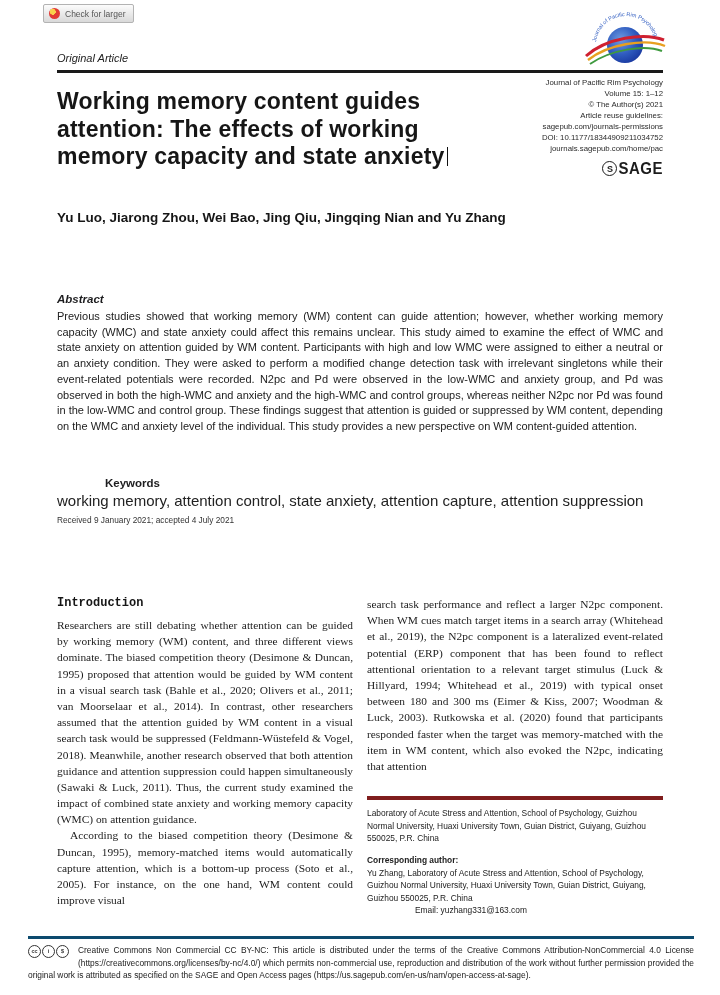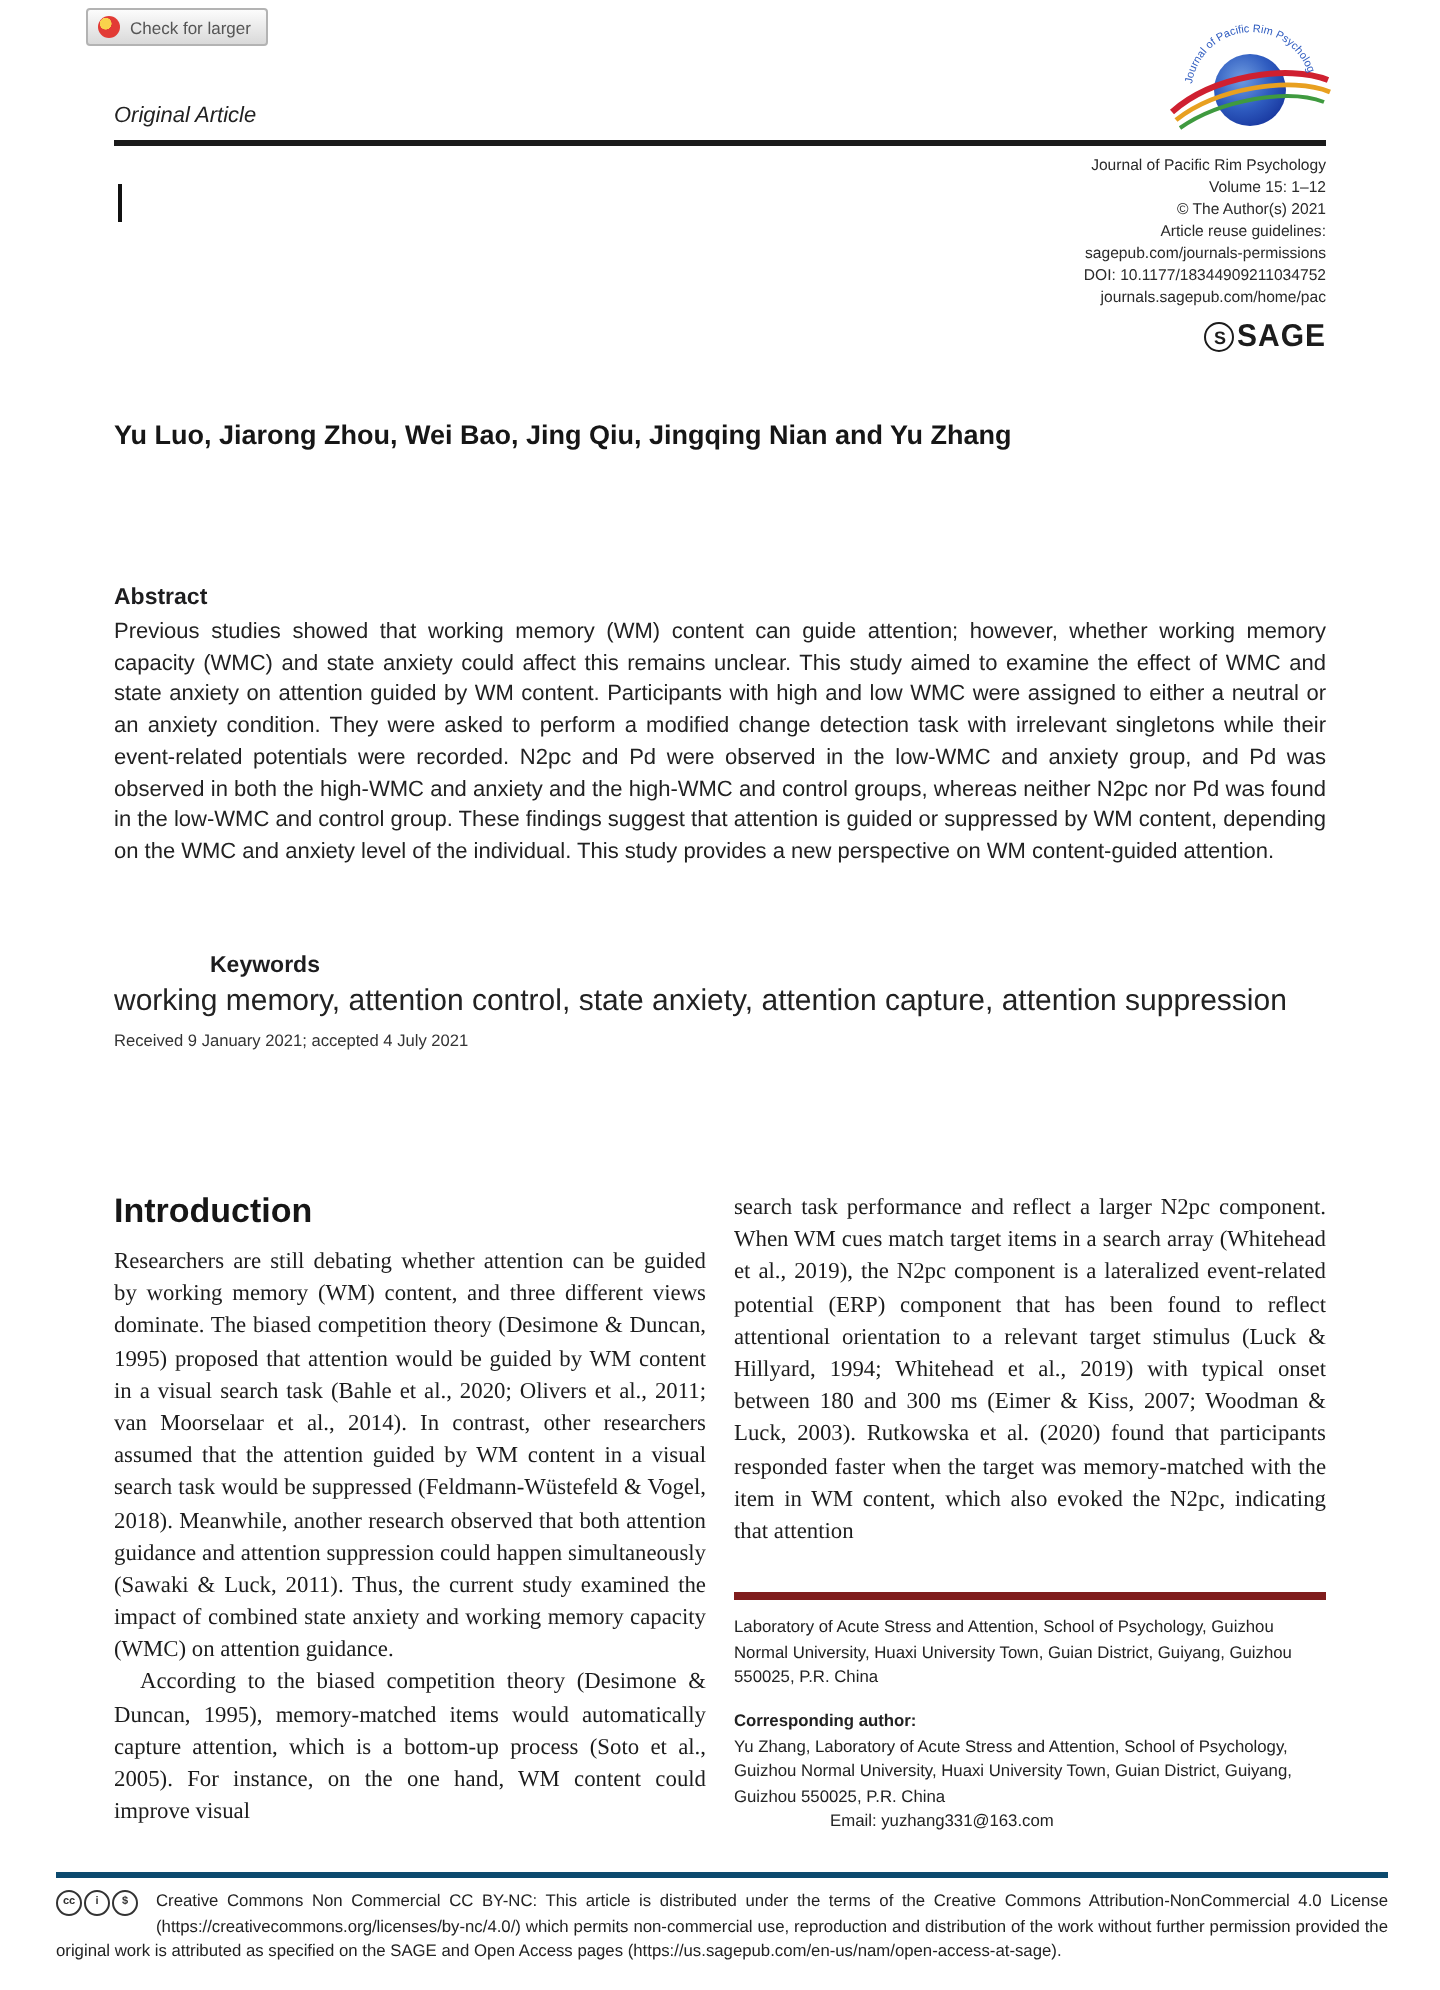--- a/index.html
+++ b/index.html
@@ -35,30 +35,30 @@
   .journal-info{right:57px;top:77px;width:240px;text-align:right;font-size:7.8px;line-height:1.42;color:#2a2a2a;}
   .journal-info .link{color:#2a2a2a;text-decoration:none;cursor:pointer;}
   .sage-logo{right:57px;top:160px;display:flex;align-items:center;gap:1px;cursor:default;}
   .sage-s{width:13px;height:13px;border:1.4px solid #1c1c1c;border-radius:50%;
     display:flex;align-items:center;justify-content:center;font-size:9px;font-weight:bold;color:#1c1c1c;}
   .sage-word{font-size:15px;font-weight:bold;letter-spacing:0.5px;color:#1c1c1c;transform:scaleY(1.05);}
 
   .authors{left:57px;top:209px;width:500px;font-size:13.5px;font-weight:bold;line-height:1.4;color:#161616;}
 
   
-  .abstract-head{left:57px;top:293px;font-size:11.5px;font-weight:bold;}
+  .abstract-head{left:57px;top:293px;font-size:11.5px;font-weight:bold;font-style:italic;}
   .abstract-text{left:57px;top:309px;width:606px;font-size:11px;line-height:1.43;text-align:justify;color:#222;}
   .keywords-head{left:57px;top:477px;font-size:11.5px;font-weight:bold;padding-left:48px;}
   .keywords-text{left:57px;top:492px;width:606px;font-size:15px;color:#222;}
   .received-line{left:57px;top:515px;width:606px;font-size:8.3px;color:#333;}
 
   
   .columns{left:57px;top:596px;width:606px;display:flex;gap:14px;}
   .col{width:296px;}
-  .intro-head{font-size:17px;font-weight:bold;margin:0 0 7px 0;color:#161616;}
+  .intro-head{font-size:12px;font-weight:bold;margin:0 0 7px 0;color:#161616;font-family:Liberation Mono, monospace;}
   .body-para{
     font-family:"Liberation Serif", serif;font-size:11.4px;line-height:1.42;
     text-align:justify;margin:0;color:#1c1c1c;
   }
   .indent{text-indent:13px;}
 
   
   .footnote-block{margin-top:22px;border-top:4px solid #7f1d1d;padding-top:7px;
     font-size:8.4px;line-height:1.5;color:#222;}
   .footnote-block p{margin:0 0 9px 0;}
@@ -96,21 +96,21 @@
   <path d="M 10,52 C 30,36 68,30 87,38" stroke="#e8a020" stroke-width="2.4" fill="none"></path>
   <path d="M 12,56 C 32,42 66,36 84,43" stroke="#3f9a3f" stroke-width="2" fill="none"></path>
   <text font-size="5.5" fill="#2f5cc0" font-family="Liberation Sans, sans-serif">
     <textPath href="#arcpath">Journal of Pacific Rim Psychology</textPath>
   </text>
 </svg>
 
 <div class="abs article-type">Original Article</div>
 <div class="abs head-rule"></div>
 
-<h1 class="abs article-title"><span class="cursor"></span></h1>
+<h1 class="abs article-title"><span>Working memory content guides attention: The effects of working memory capacity and state anxiety</span><span class="cursor"></span></h1>
 
 <div class="abs journal-info">
   <div>Journal of Pacific Rim Psychology</div>
   <div>Volume 15: 1–12</div>
   <div>© The Author(s) 2021</div>
   <div>Article reuse guidelines:</div>
   <div class="link">sagepub.com/journals-permissions</div>
   <div>DOI: 10.1177/18344909211034752</div>
   <div class="link">journals.sagepub.com/home/pac</div>
 </div>

